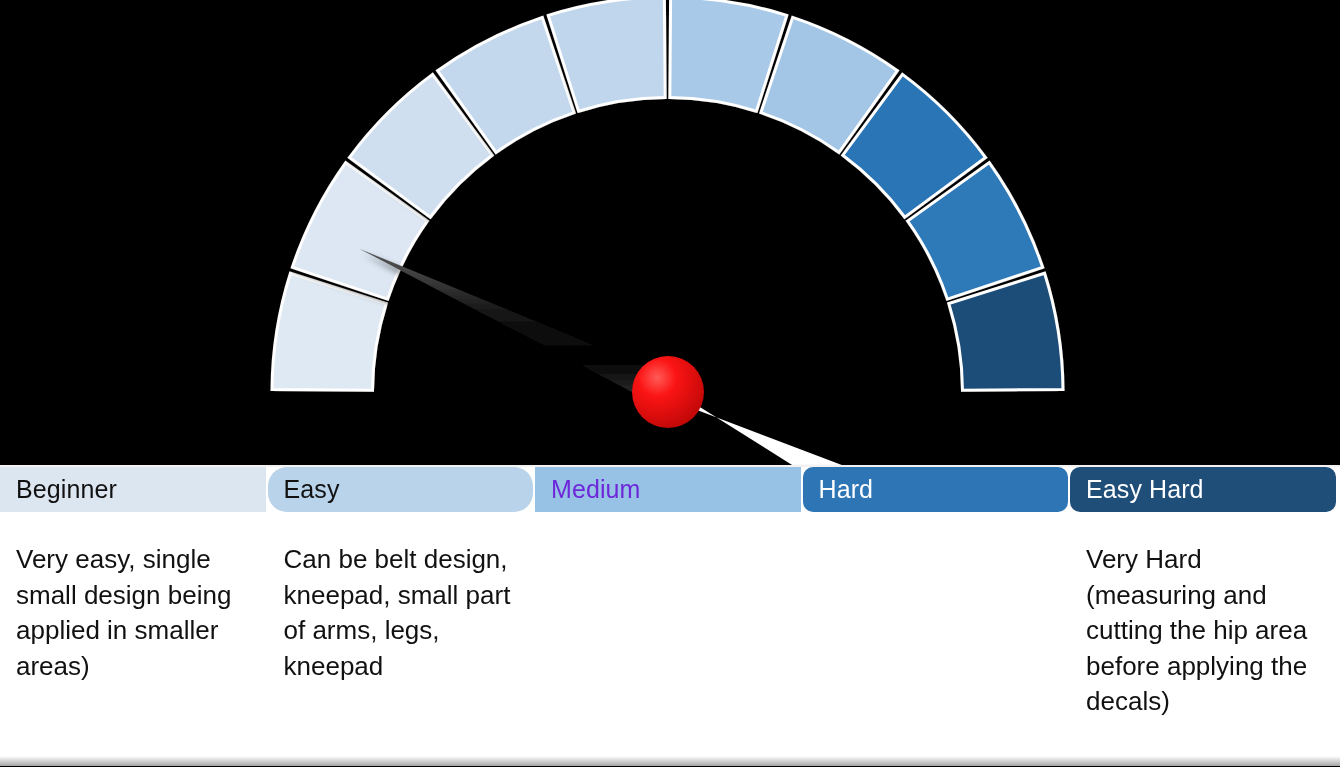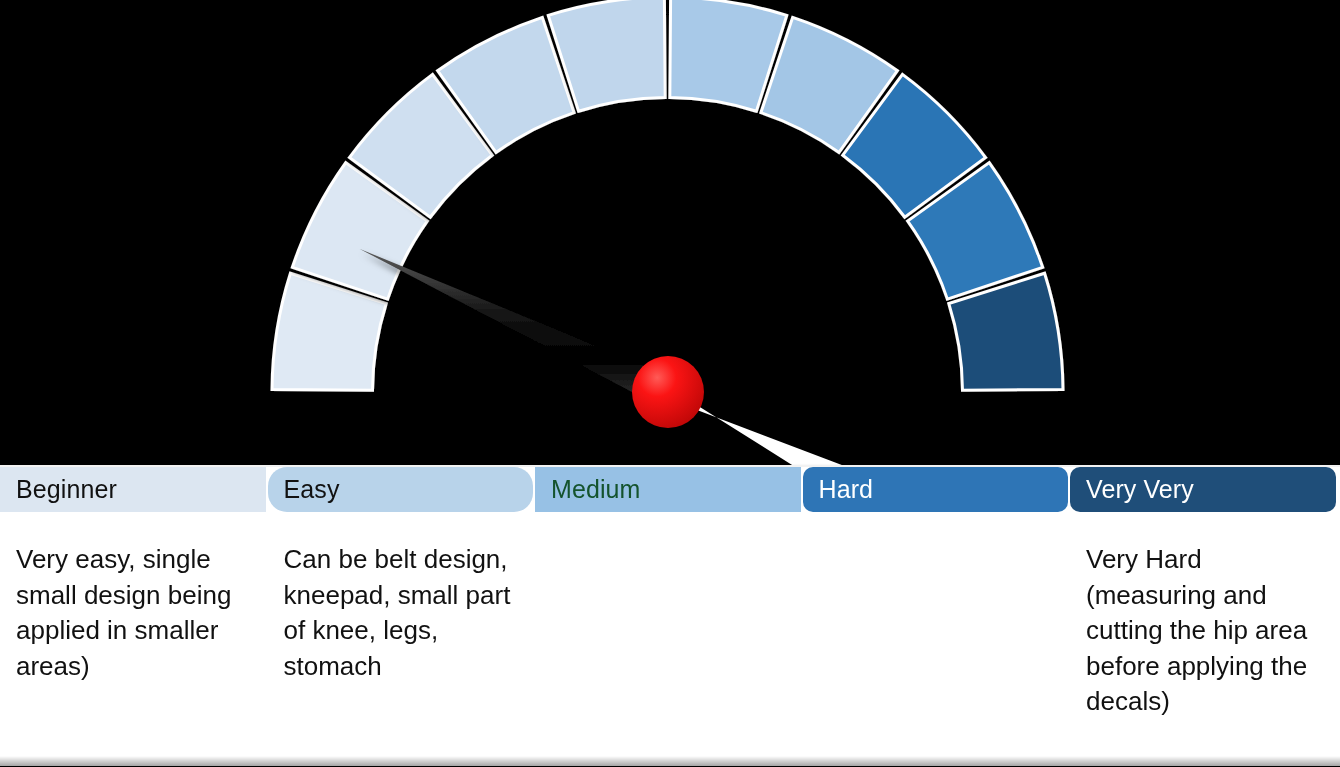--- a/index.html
+++ b/index.html
@@ -115,28 +115,28 @@
   </div>
 
   <div id="legend-table">
 
     <div class="col">
         <div class="col-head light" style="background: rgb(220, 230, 241); color: rgb(17, 17, 17);">Beginner</div>
         <div class="col-body">Very easy, single small design being applied in smaller areas)</div>
       </div>
       <div class="col">
         <div class="col-head light" style="background: rgb(184, 211, 234); color: rgb(17, 17, 17); border-radius: 19px;">Easy</div>
-        <div class="col-body">Can be belt design, kneepad, small part of knee, legs, stomach</div>
+        <div class="col-body">Can be belt design, kneepad, small part of arms, legs, kneepad</div>
       </div>
       <div class="col">
-        <div class="col-head light" style="background: rgb(151, 193, 229); color: #14532d;">Medium</div>
+        <div class="col-head light" style="background: rgb(151, 193, 229); color: #6d28d9;">Medium</div>
       </div>
       <div class="col">
         <div class="col-head dark" style="background: rgb(46, 117, 182); color: rgb(255, 255, 255);">Hard</div>
       </div>
       <div class="col">
-        <div class="col-head dark" style="background: rgb(31, 78, 121); color: rgb(255, 255, 255);">Very Very</div>
+        <div class="col-head dark" style="background: rgb(31, 78, 121); color: rgb(255, 255, 255);">Easy Hard</div>
         <div class="col-body">Very Hard (measuring and cutting the hip area before applying the decals)</div>
       </div>
       <div class="table-shadow-bottom"></div>
   </div>
 
 </div>
 
 </body></html>

